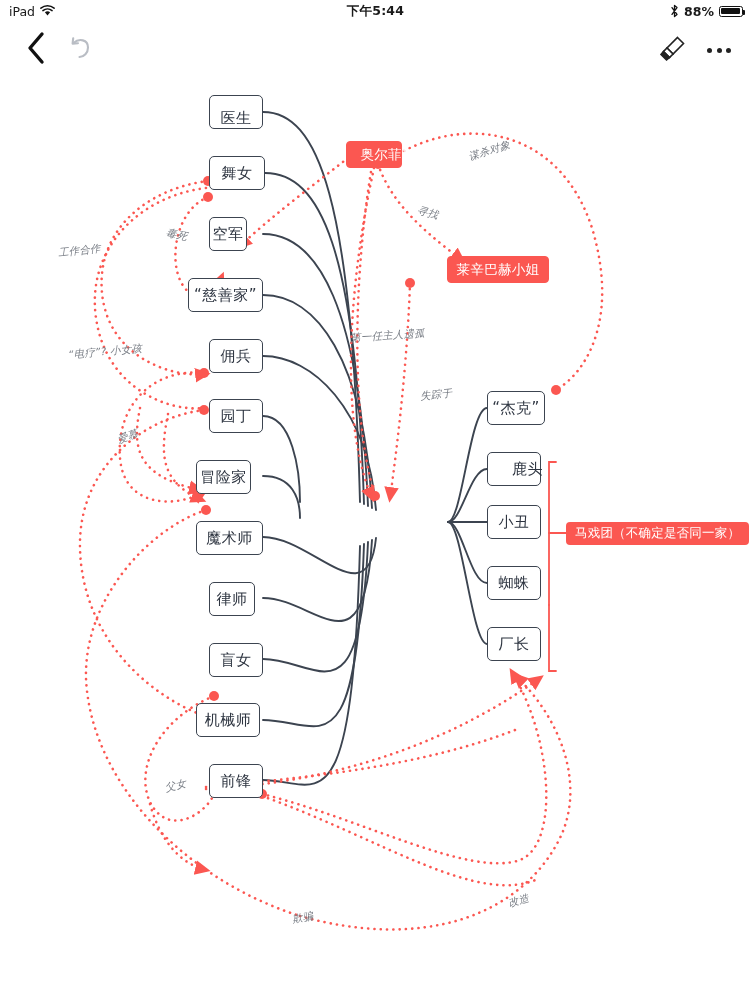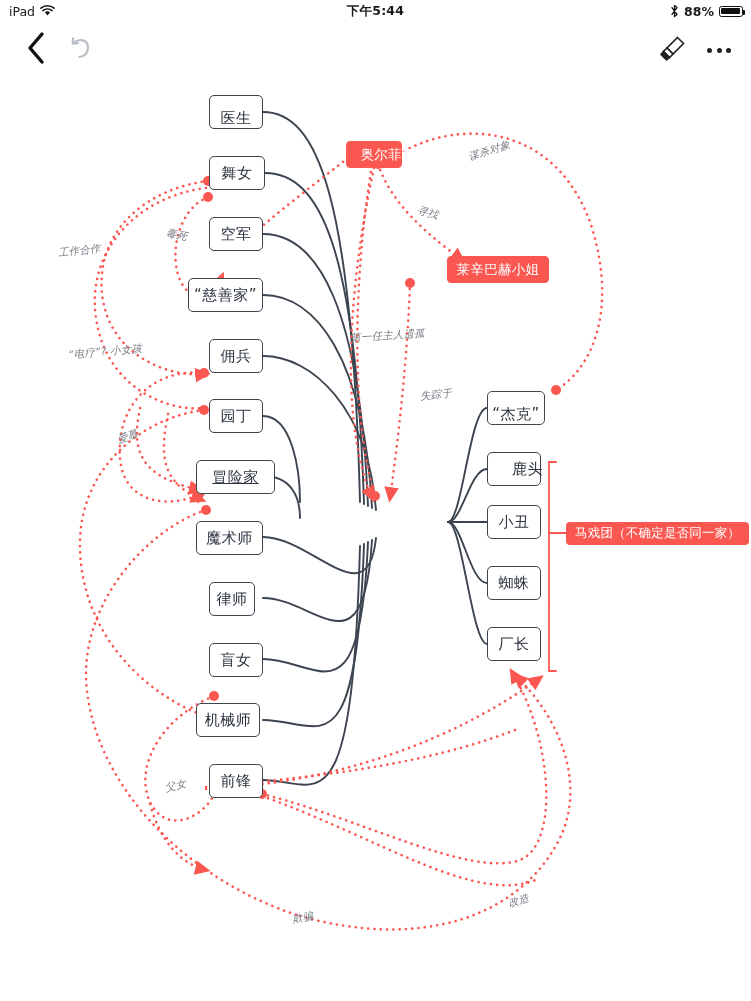--- a/index.html
+++ b/index.html
@@ -270,53 +270,53 @@
       <circle cx="556" cy="312" r="5"></circle>
     </g>
   </svg>
 
   <div class="node" style="left:209px; top:17px; width:54px;align-items:flex-end;">
     <span>医生</span>
   </div>
   <div class="node" style="left:209px; top:78px; width:56px;">
     <span>舞女</span>
   </div>
-  <div class="node" style="left:209px; top:139px; width:54px;">
+  <div class="node" style="left:209px; top:139px; width:38px;">
     <span>空军</span>
   </div>
   <div class="node" style="left:188px; top:200px; width:75px;">
     <span>“慈善家”</span>
   </div>
   <div class="node" style="left:209px; top:261px; width:54px;">
     <span>佣兵</span>
   </div>
   <div class="node" style="left:209px; top:321px; width:54px;">
     <span>园丁</span>
   </div>
-  <div class="node" style="left:196px; top:382px; width:79px;text-decoration:underline;">
+  <div class="node" style="left:196px; top:382px; width:55px;">
     <span>冒险家</span>
   </div>
   <div class="node" style="left:196px; top:443px; width:67px;">
     <span>魔术师</span>
   </div>
   <div class="node" style="left:209px; top:504px; width:46px;">
     <span>律师</span>
   </div>
   <div class="node" style="left:209px; top:565px; width:54px;">
     <span>盲女</span>
   </div>
   <div class="node" style="left:196px; top:625px; width:64px;">
     <span>机械师</span>
   </div>
   <div class="node" style="left:209px; top:686px; width:54px;">
     <span>前锋</span>
   </div>
 
 
-  <div class="node" style="left:487px; top:313px; width:58px;align-items:flex-end;">
+  <div class="node" style="left:487px; top:313px; width:58px;">
     <span>“杰克”</span>
   </div>
   <div class="node" style="left:487px; top:374px; width:54px;padding-left:27px;">
     <span>鹿头</span>
   </div>
   <div class="node" style="left:487px; top:427px; width:54px;">
     <span>小丑</span>
   </div>
   <div class="node" style="left:487px; top:488px; width:54px;">
     <span>蜘蛛</span>

